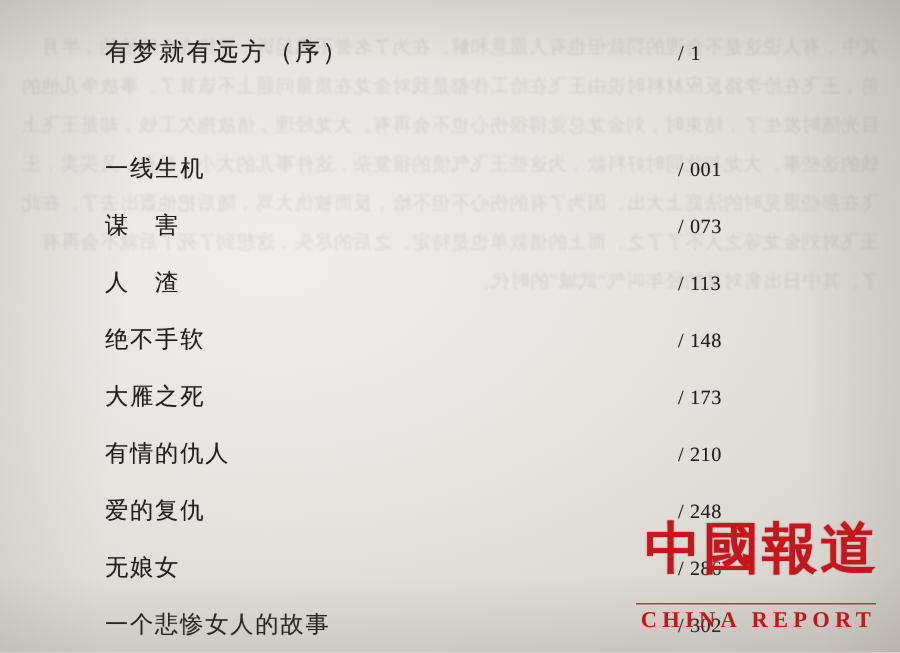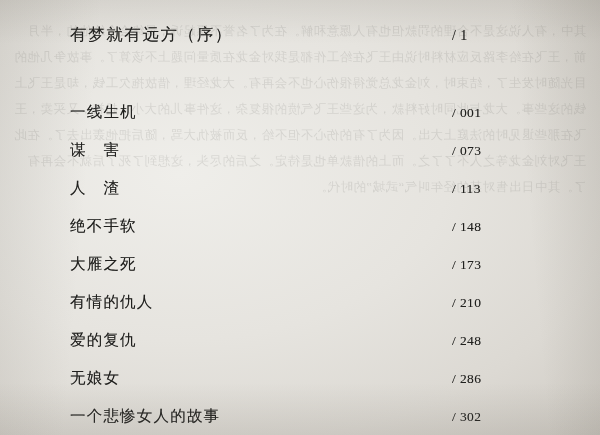--- a/index.html
+++ b/index.html
@@ -196,14 +196,19 @@
     </div>
     <div class="toc-row entry">
       <span class="toc-title">一个悲惨女人的故事</span>
       <span class="toc-page">/ 302</span>
     </div>
 
   </div>
 
   <div id="grain"></div>
 
+  <div id="watermark">
+    <div id="wm-cn">中國報道</div>
+    <div id="wm-rule"></div>
+    <div id="wm-en">CHINA REPORT</div>
+  </div>
 
 </div>
 
 </body></html>

